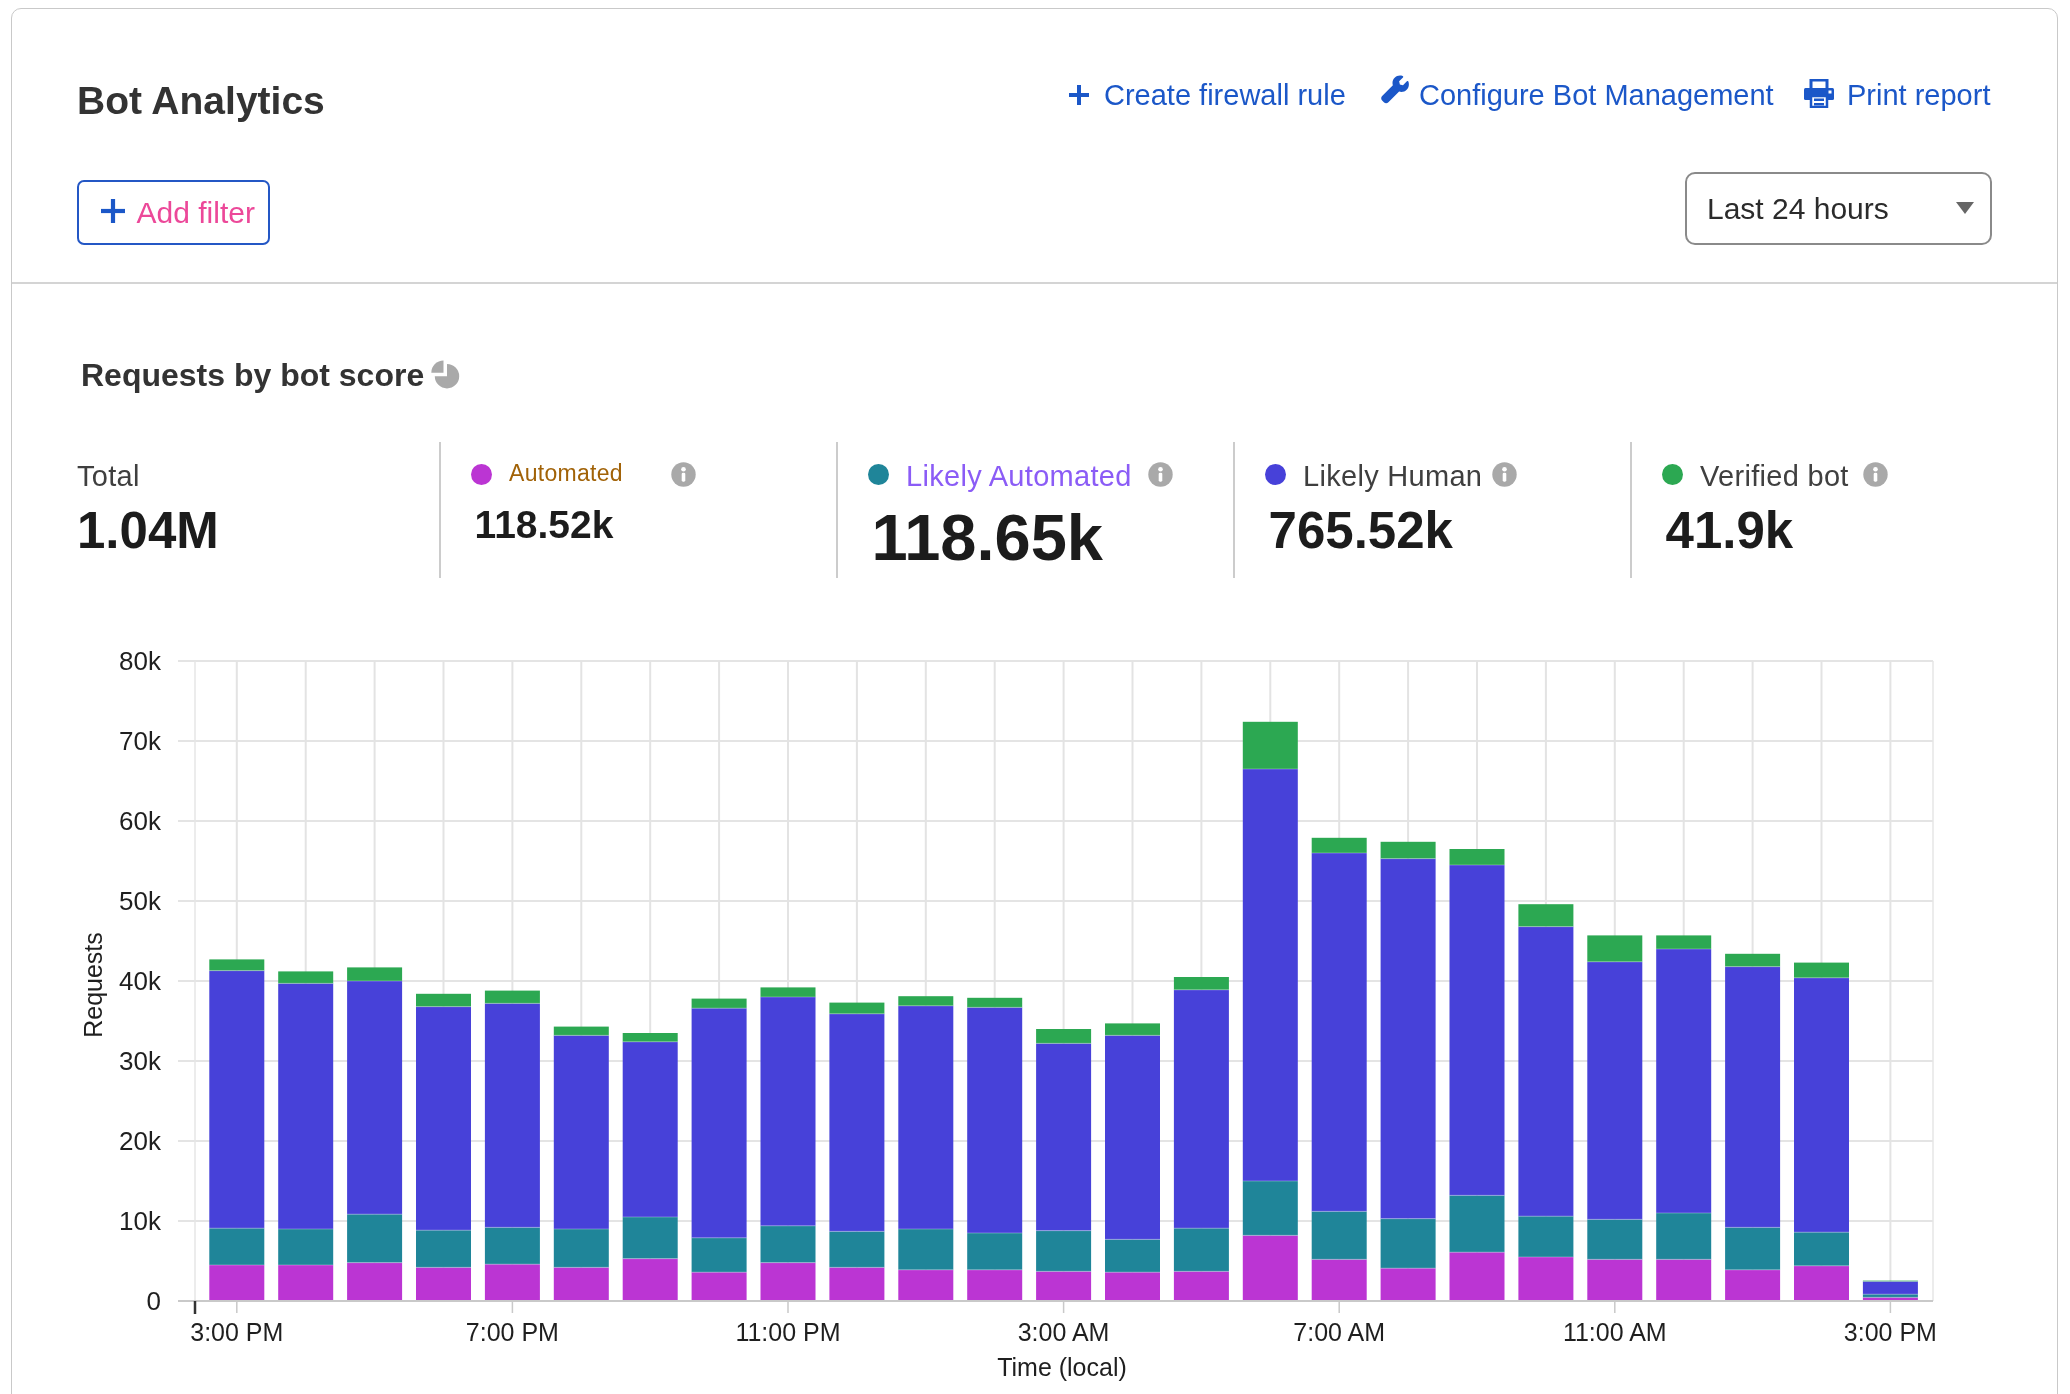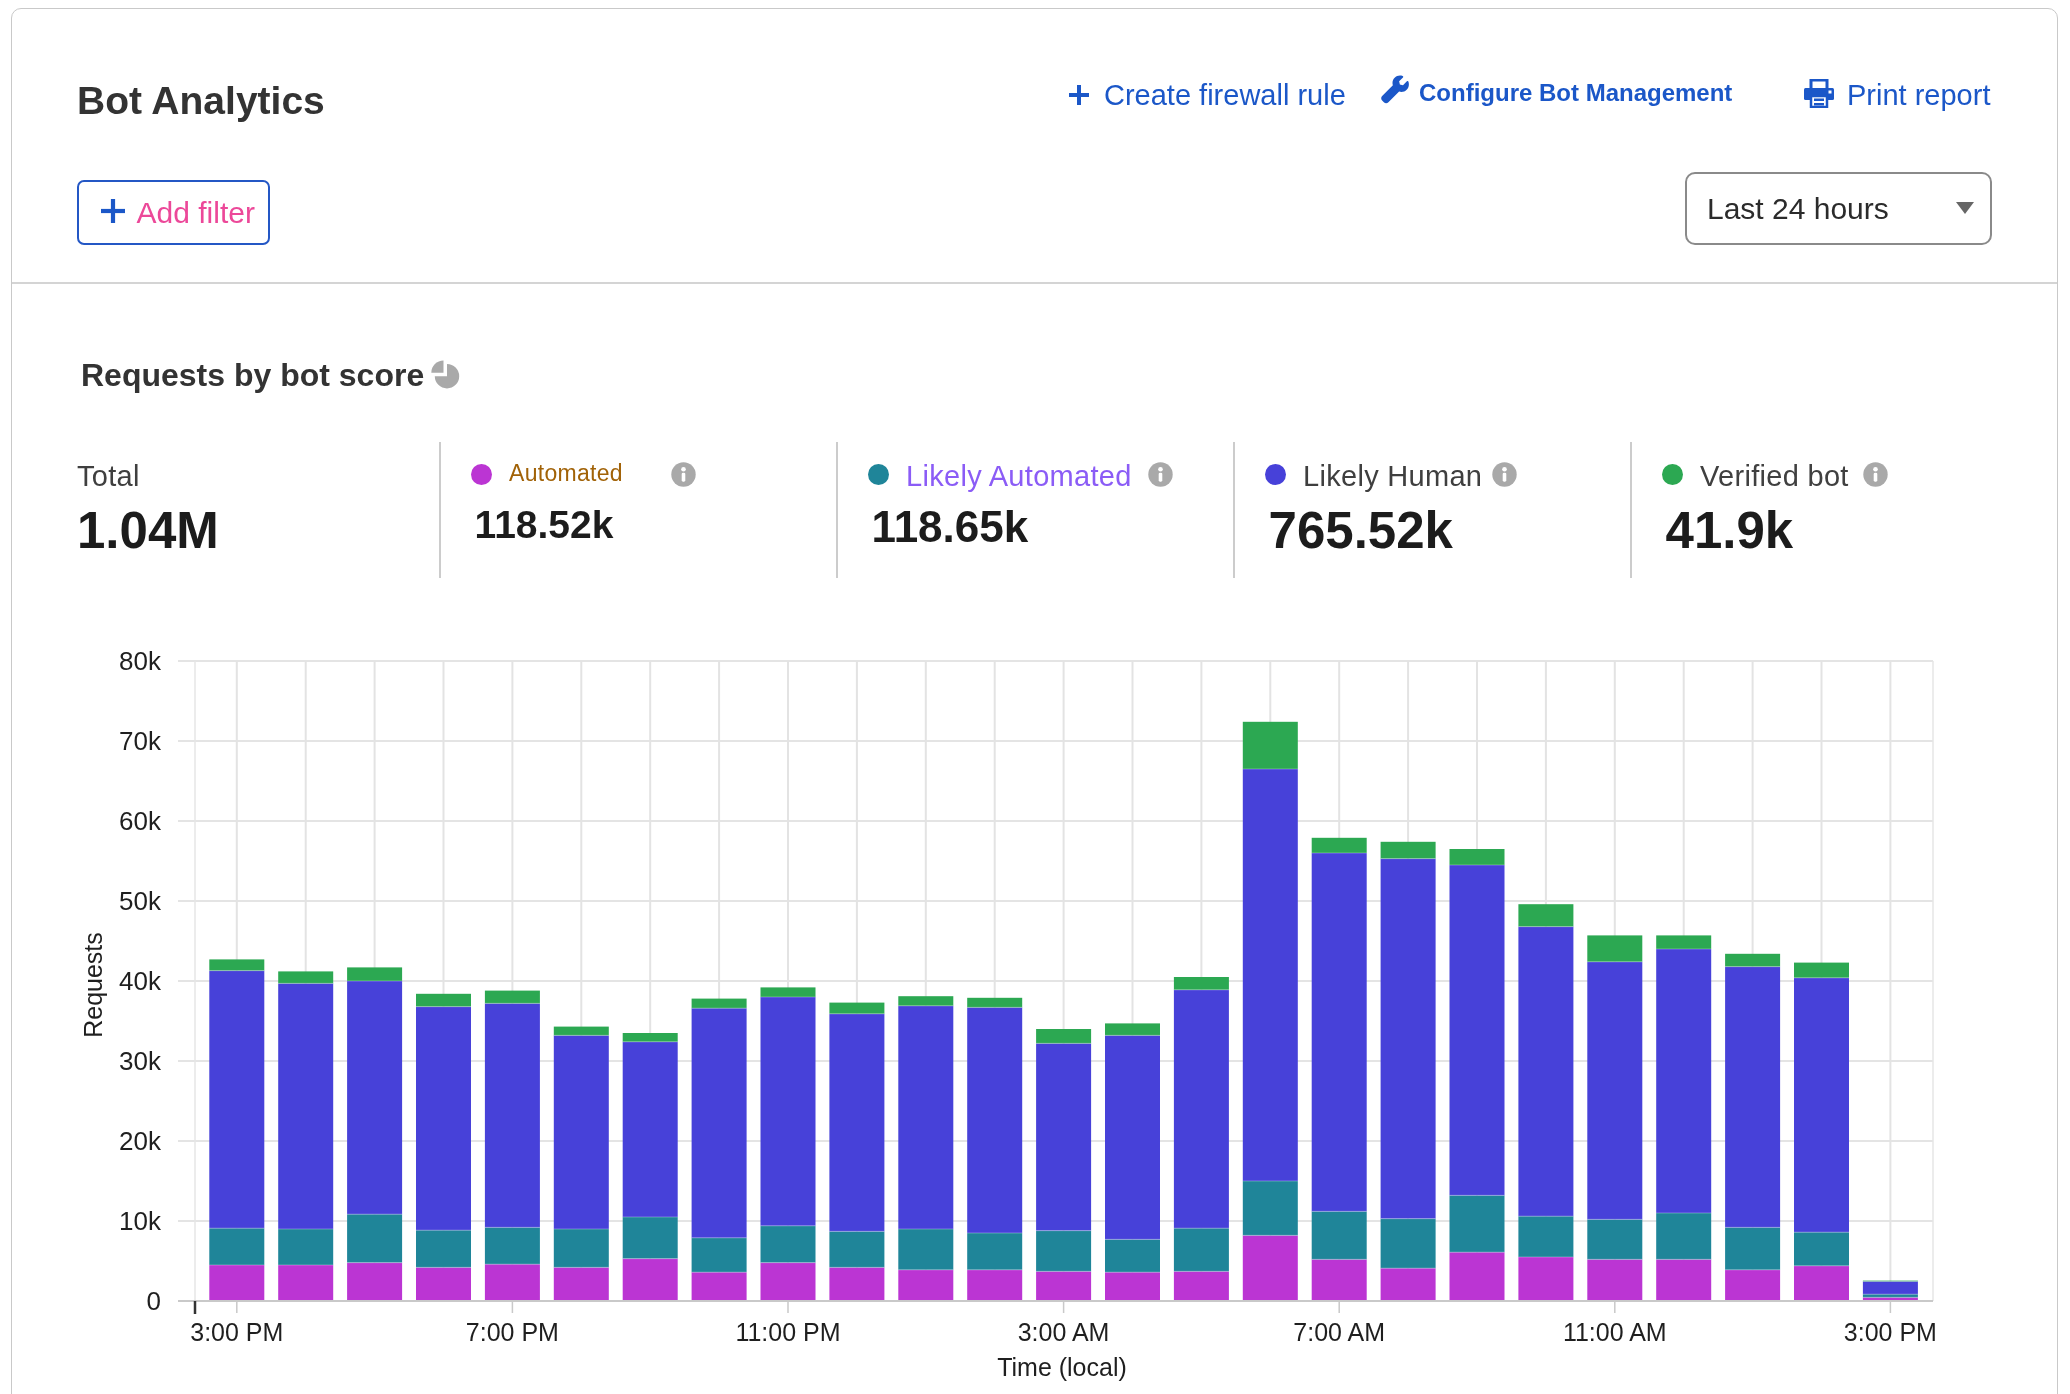--- a/index.html
+++ b/index.html
@@ -8,21 +8,21 @@
 <div style="position:absolute;left:12px;top:282px;width:2045px;height:1.5px;background:#d4d4d4"></div>
 <div style="position:absolute;left:77px;top:80.9px;font-size:39px;font-weight:bold;color:#333;line-height:1;letter-spacing:0px;white-space:nowrap">Bot Analytics</div>
 <svg style="position:absolute;left:1069.3px;top:85.0px" width="20" height="20" viewBox="0 0 20 20">
       <line x1="10.0" y1="0" x2="10.0" y2="20" stroke="#1b57c8" stroke-width="4"></line>
       <line x1="0" y1="10.0" x2="20" y2="10.0" stroke="#1b57c8" stroke-width="4"></line>
     </svg>
 <div style="position:absolute;left:1104px;top:80.6px;font-size:29px;font-weight:normal;color:#1b57c8;line-height:1;letter-spacing:0px;white-space:nowrap">Create firewall rule</div>
 <svg style="position:absolute;left:1380px;top:75px" width="30" height="30" viewBox="0 0 24 24">
 <path fill="#1b57c8" d="M22.7 5.2c-.2-.5-.8-.6-1.2-.2l-3.1 3.1-2.5-.6-.6-2.5 3.1-3.1c.4-.4.2-1-.3-1.2C17.4.5 16.7.4 16 .4c-3.3 0-6 2.7-6 6 0 .6.1 1.2.3 1.8L1.7 16.8c-1 1-1 2.6 0 3.6l1.4 1.4c1 1 2.6 1 3.6 0l8.6-8.6c.6.2 1.2.3 1.8.3 3.3 0 6-2.7 6-6 0-.8-.1-1.6-.4-2.3z"></path>
     </svg>
-<div style="position:absolute;left:1419px;top:80.6px;font-size:24px;font-weight:bold;color:#1b57c8;line-height:1;letter-spacing:0px;white-space:nowrap">Configure Bot Management</div>
+<div style="position:absolute;left:1419px;top:80.6px;font-size:29px;font-weight:normal;color:#1b57c8;line-height:1;letter-spacing:0px;white-space:nowrap">Configure Bot Management</div>
 <svg style="position:absolute;left:1804px;top:79px" width="30" height="29" viewBox="0 0 30 29">
 <rect x="7" y="1" width="16" height="10" fill="none" stroke="#1b57c8" stroke-width="3"></rect>
 <rect x="0" y="9" width="30" height="12" rx="1.5" fill="#1b57c8"></rect>
 <rect x="7" y="17" width="16" height="11" fill="#fff" stroke="#1b57c8" stroke-width="2.5"></rect>
 <rect x="10" y="19.5" width="10" height="2.5" fill="#1b57c8"></rect>
 <rect x="10" y="24" width="10" height="2.5" fill="#1b57c8"></rect>
 <rect x="24.5" y="11.5" width="3" height="3" fill="#fff"></rect>
     </svg>
 <div style="position:absolute;left:1847px;top:80.6px;font-size:29px;font-weight:normal;color:#1b57c8;line-height:1;letter-spacing:0px;white-space:nowrap">Print report</div>
 <div style="position:absolute;left:77px;top:180px;width:193px;height:65px;border:2px solid #2457c5;border-radius:7px"></div>
@@ -53,21 +53,21 @@
       <rect x="10.7" y="10.7" width="3.6" height="9" rx="1.4" fill="#fff"></rect>
     </svg>
 <div style="position:absolute;left:474.6px;top:505.0px;font-size:39px;font-weight:bold;color:#1c1c1c;line-height:1;letter-spacing:0px;white-space:nowrap">118.52k</div>
 <div style="position:absolute;left:868.4px;top:464.2px;width:21px;height:21px;border-radius:50%;background:#1f8599"></div>
 <div style="position:absolute;left:906px;top:461.6px;font-size:29px;font-weight:normal;color:#8b5cf6;line-height:1;letter-spacing:0.3px;white-space:nowrap">Likely Automated</div>
 <svg style="position:absolute;left:1148.0px;top:462.2px" width="25" height="25" viewBox="0 0 25 25">
       <circle cx="12.5" cy="12.5" r="12.2" fill="#a9a9a9"></circle>
       <circle cx="12.5" cy="7.3" r="2.3" fill="#fff"></circle>
       <rect x="10.7" y="10.7" width="3.6" height="9" rx="1.4" fill="#fff"></rect>
     </svg>
-<div style="position:absolute;left:871.6px;top:505.0px;font-size:44px;font-weight:bold;color:#1c1c1c;line-height:1;letter-spacing:0px;white-space:nowrap">118.65k</div>
+<div style="position:absolute;left:871.6px;top:505.0px;font-size:65px;font-weight:bold;color:#1c1c1c;line-height:1;letter-spacing:0px;white-space:nowrap">118.65k</div>
 <div style="position:absolute;left:1265.4px;top:464.2px;width:21px;height:21px;border-radius:50%;background:#4741d9"></div>
 <div style="position:absolute;left:1303px;top:461.6px;font-size:29px;font-weight:normal;color:#3f3f3f;line-height:1;letter-spacing:0.3px;white-space:nowrap">Likely Human</div>
 <svg style="position:absolute;left:1492.0px;top:462.2px" width="25" height="25" viewBox="0 0 25 25">
       <circle cx="12.5" cy="12.5" r="12.2" fill="#a9a9a9"></circle>
       <circle cx="12.5" cy="7.3" r="2.3" fill="#fff"></circle>
       <rect x="10.7" y="10.7" width="3.6" height="9" rx="1.4" fill="#fff"></rect>
     </svg>
 <div style="position:absolute;left:1268.6px;top:505.0px;font-size:51px;font-weight:bold;color:#1c1c1c;line-height:1;letter-spacing:0px;white-space:nowrap">765.52k</div>
 <div style="position:absolute;left:1662.4px;top:464.2px;width:21px;height:21px;border-radius:50%;background:#2ca852"></div>
 <div style="position:absolute;left:1700px;top:461.6px;font-size:29px;font-weight:normal;color:#404040;line-height:1;letter-spacing:0.3px;white-space:nowrap">Verified bot</div>

